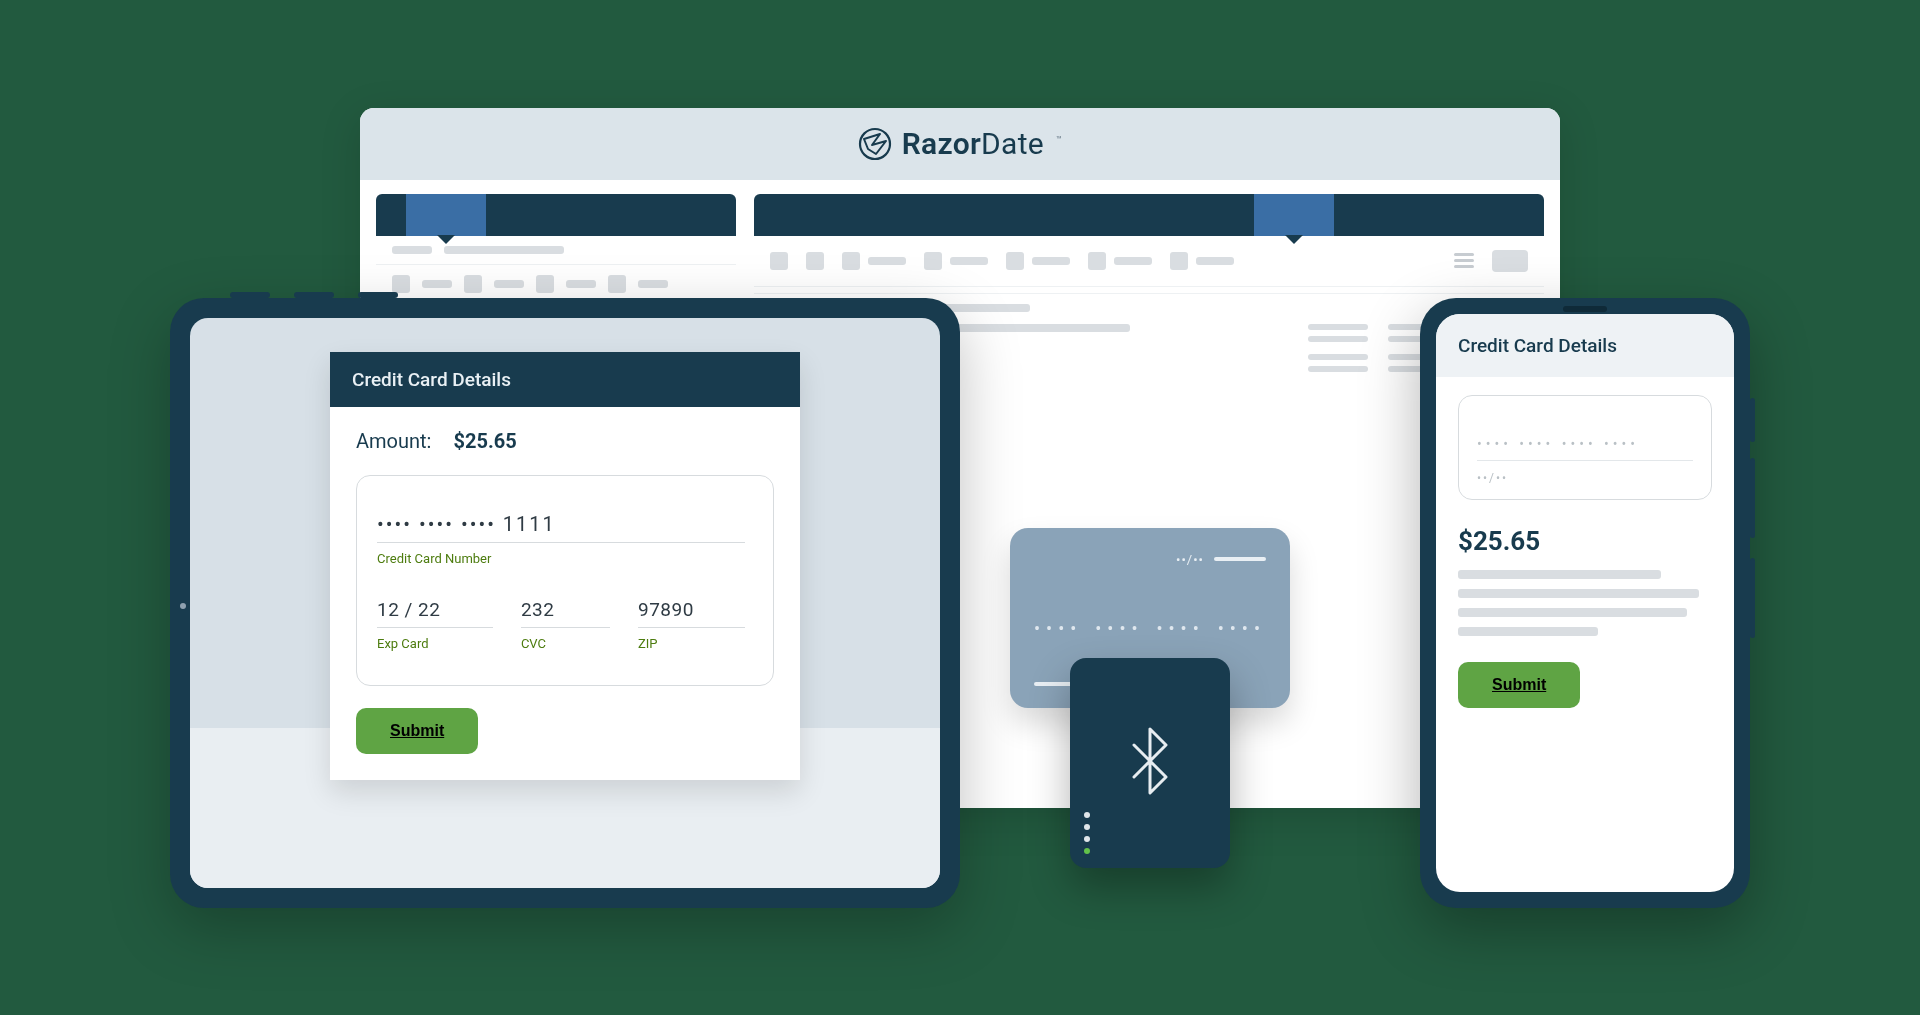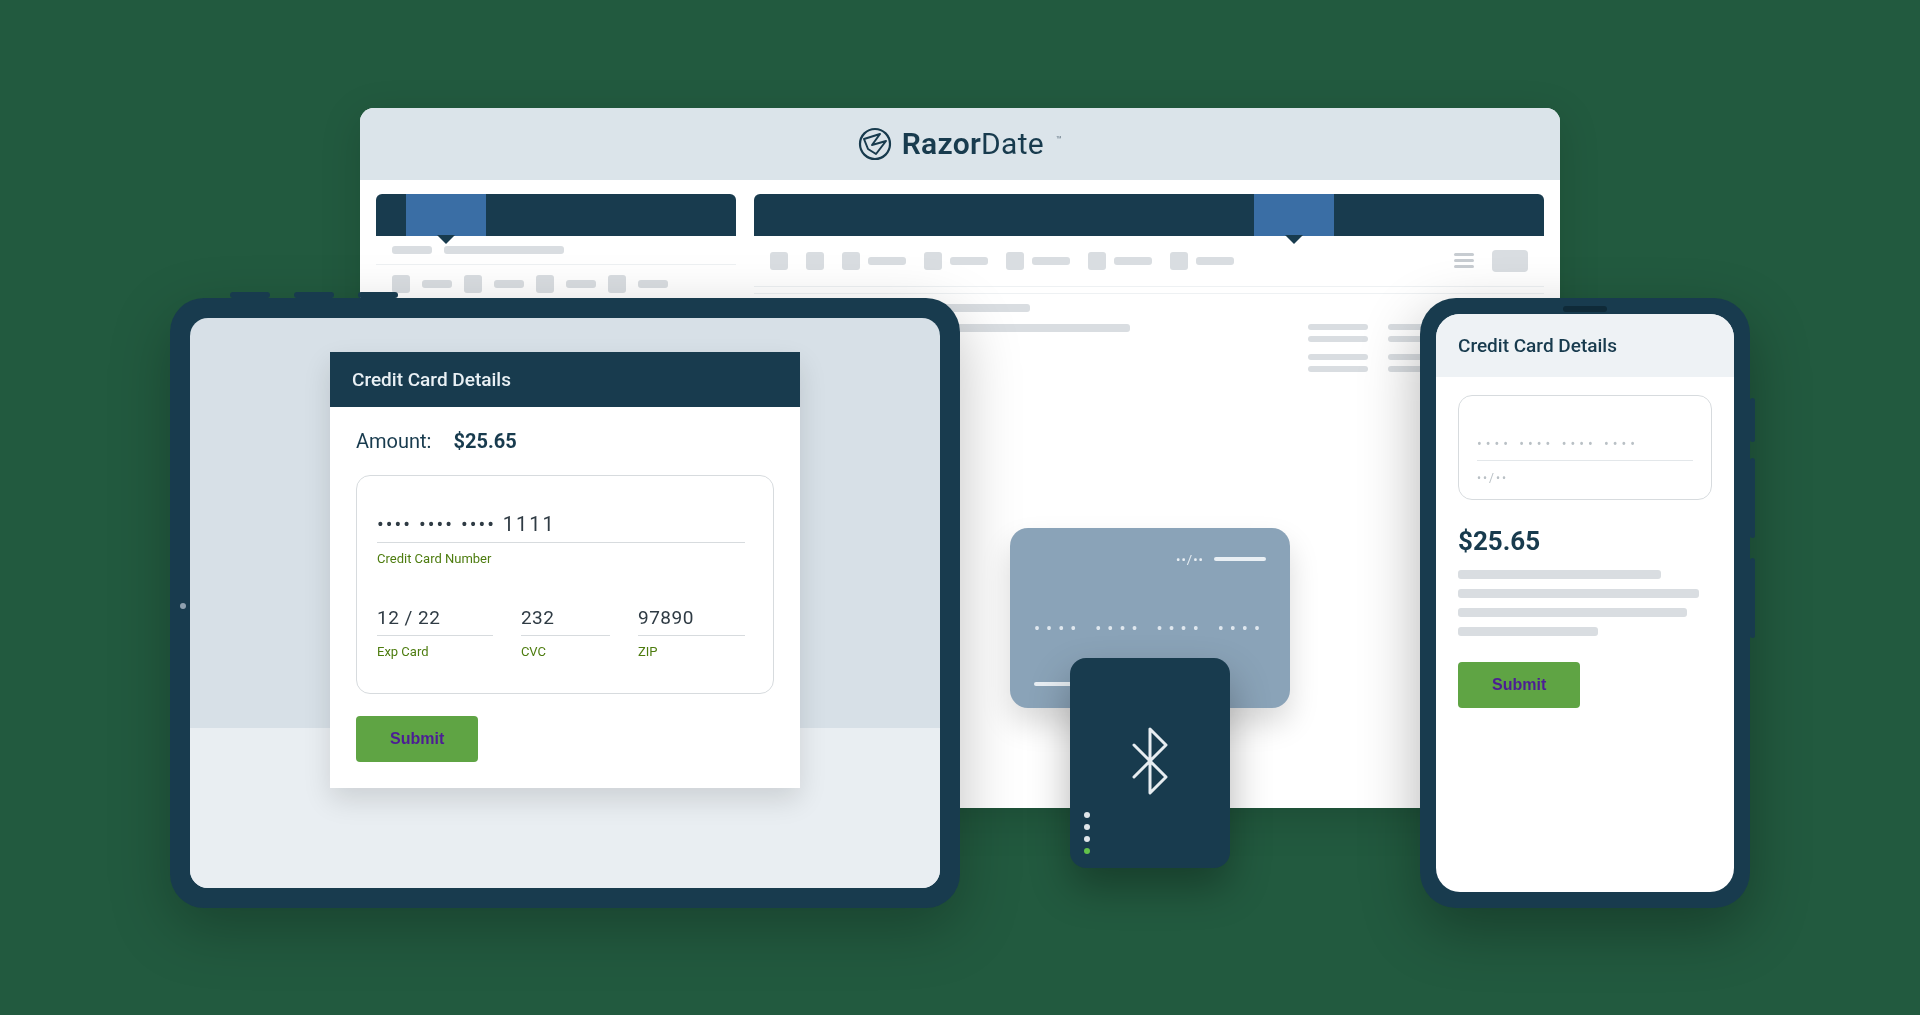--- a/index.html
+++ b/index.html
@@ -163,33 +163,34 @@
     border-radius: 14px;
     padding: 36px 28px 26px 20px;
   }
   .field { margin-bottom: 8px; }
   .field .value {
     font-size: 20px; color: #2f3b44; padding-bottom: 6px; border-bottom: 1px solid #d7dbde;
     letter-spacing: 1px;
   }
   .field .masked { letter-spacing: 2px; }
   .field .hint { font-size: 13px; color: #4d7c0f; margin-top: 8px; }
-  .grid3 { display: grid; grid-template-columns: 1.3fr 1fr 1.2fr; gap: 28px; margin-top: 40px; }
+  .grid3 { display: grid; grid-template-columns: 1.3fr 1fr 1.2fr; gap: 28px; margin-top: 32px; }
   .grid3 .field .value { font-size: 19px; letter-spacing: .5px; }
 
   .btn-submit {
     margin-top: 22px;
     background: #5fa444;
-    color: #4c1d95;
+    color: #000000;
     border: none;
     padding: 14px 34px;
     font-size: 16px;
     font-weight: 600;
-    border-radius: 4px;
+    border-radius: 10px;
     cursor: pointer;
+    text-decoration: underline;
   }
 
   
   .reader-wrap {
     position: absolute;
     left: 830px;
     top: 420px;
     width: 320px;
     height: 380px;
   }

